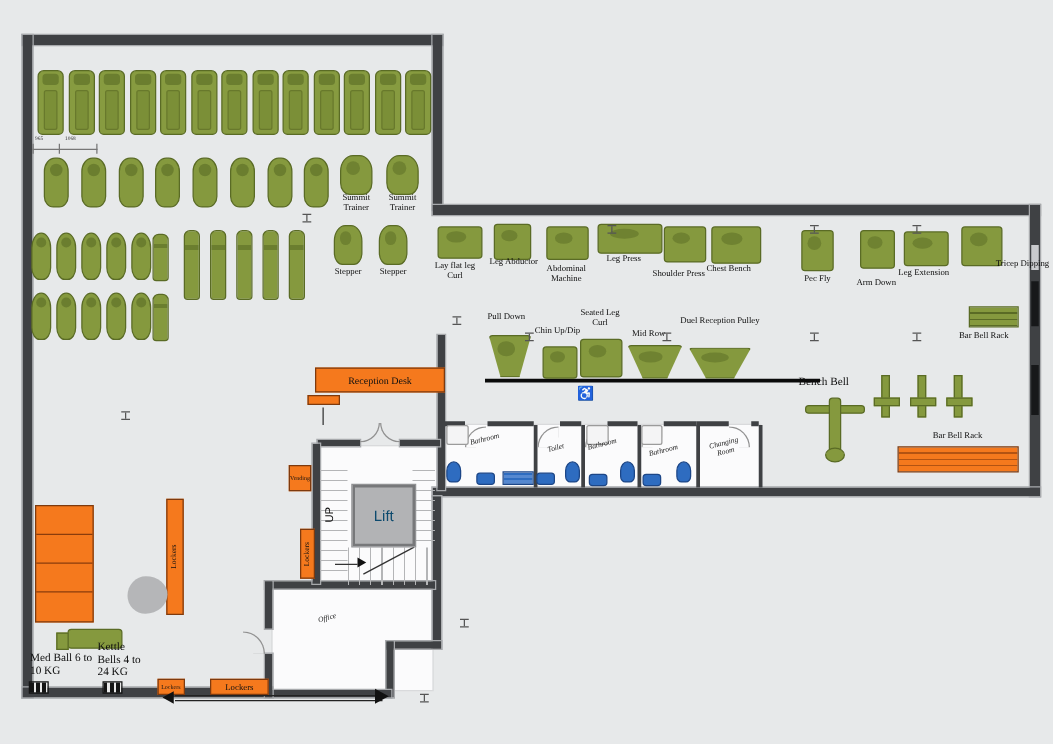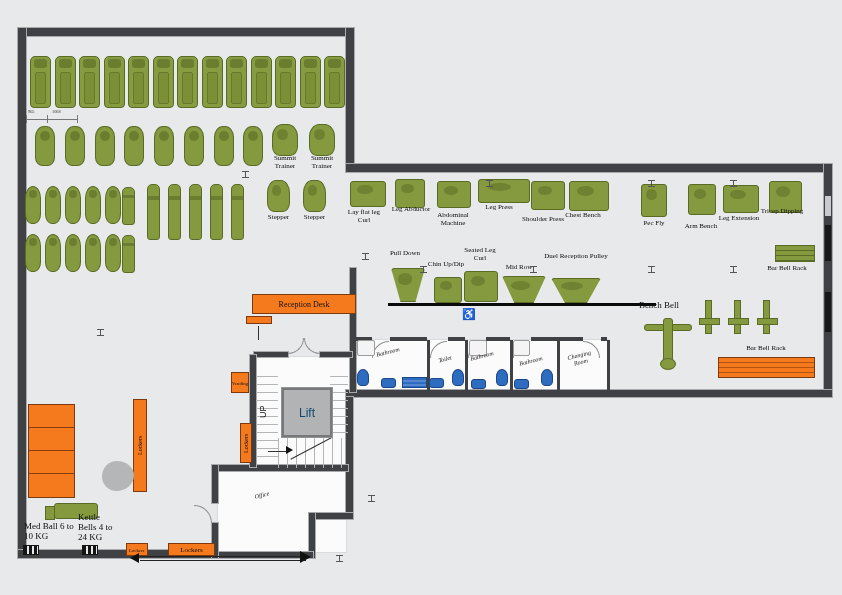--- a/index.html
+++ b/index.html
@@ -193,25 +193,25 @@
   <div class="lbl" style="left:430px;top:212px;width:46px;">Abdominal Machine</div>
   <div class="mach" style="left:478px;top:179px;width:52px;height:24px;"></div>
   <div class="lbl" style="left:482px;top:204px;width:34px;">Leg Press</div>
   <div class="mach" style="left:531px;top:181px;width:34px;height:29px;"></div>
   <div class="lbl" style="left:520px;top:216px;width:46px;">Shoulder Press</div>
   <div class="mach" style="left:569px;top:181px;width:40px;height:30px;"></div>
   <div class="lbl" style="left:562px;top:212px;width:42px;">Chest Bench</div>
   <div class="mach" style="left:641px;top:184px;width:26px;height:33px;"></div>
   <div class="lbl" style="left:636px;top:220px;width:36px;">Pec Fly</div>
   <div class="mach" style="left:688px;top:184px;width:28px;height:31px;"></div>
-  <div class="lbl" style="left:682px;top:223px;width:38px;">Arm Bench</div>
+  <div class="lbl" style="left:682px;top:223px;width:38px;">Arm Down</div>
   <div class="mach" style="left:723px;top:185px;width:36px;height:28px;"></div>
   <div class="lbl" style="left:714px;top:215px;width:50px;">Leg Extension</div>
   <div class="mach" style="left:769px;top:181px;width:33px;height:32px;"></div>
-  <div class="lbl" style="left:758px;top:208px;width:48px;">Tricep Dipping</div>
+  <div class="lbl" style="left:794px;top:208px;width:48px;">Tricep Dipping</div>
   <div class="grack" style="left:775px;top:245px;width:40px;height:17px;"></div>
   <div class="lbl" style="left:756px;top:265px;width:62px;">Bar Bell Rack</div>
 
   <div class="lbl" style="left:386px;top:250px;width:38px;">Pull Down</div>
   <div class="mach trap" style="left:391px;top:268px;width:34px;height:34px;"></div>
   <div class="lbl" style="left:426px;top:261px;width:40px;">Chin Up/Dip</div>
   <div class="mach" style="left:434px;top:277px;width:28px;height:26px;"></div>
   <div class="lbl" style="left:458px;top:247px;width:44px;">Seated Leg Curl</div>
   <div class="mach" style="left:464px;top:271px;width:34px;height:31px;"></div>
   <div class="lbl" style="left:496px;top:264px;width:46px;">Mid Row</div>

